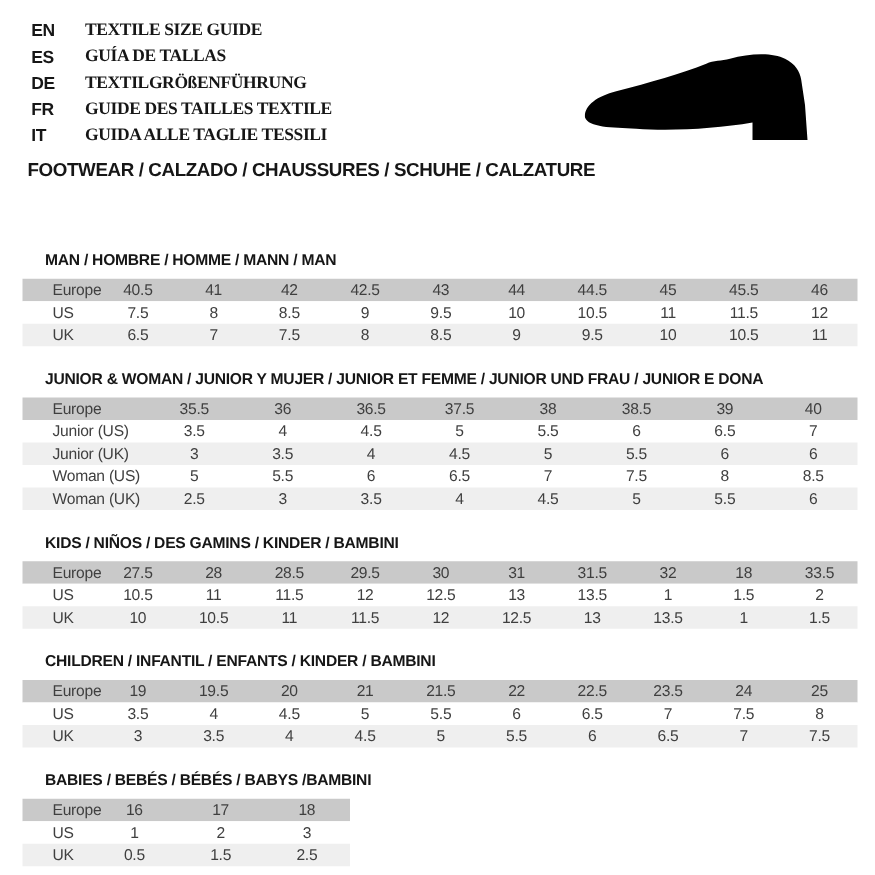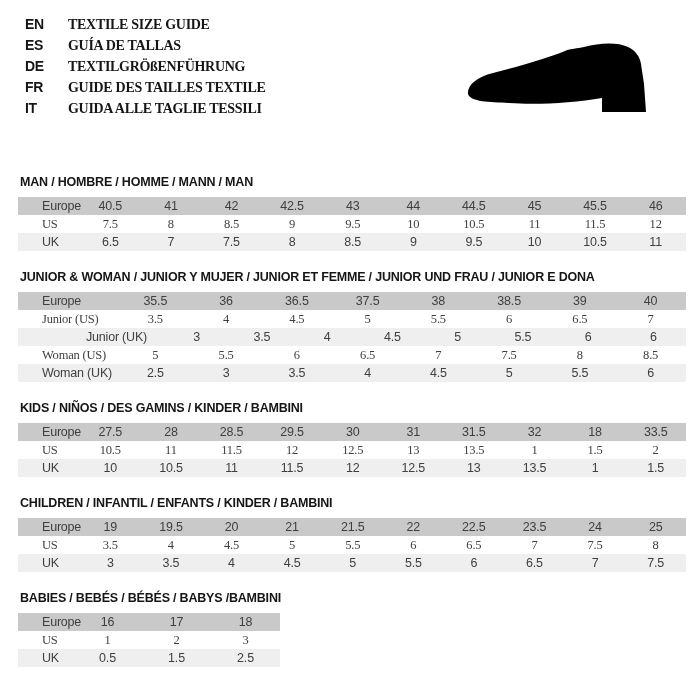--- a/index.html
+++ b/index.html
@@ -28,26 +28,26 @@
 
   .category{margin:9px 0 0 4px;font-size:15px;font-weight:bold;color:var(--heading-text);letter-spacing:-0.3px;}
 
   
   .shoe{position:absolute;top:42px;left:465px;width:198px;height:73px;}
   .shoe svg{display:block;width:100%;height:100%;}
 
   
   .table-section{margin-top:19px;}
   .table-section.first{margin-top:56px;}
-  .table-title{font-size:12.5px;font-weight:bold;color:var(--heading-text);letter-spacing:-0.2px;margin:0 0 8px 2px;}
+  .table-title{font-size:12.5px;font-weight:bold;color:var(--heading-text);letter-spacing:-0.2px;margin:0 0 8px 18px;}
   .size-table{display:block;}
   .t-row{display:flex;height:18px;line-height:18px;font-size:12.5px;color:var(--text);letter-spacing:-0.2px;}
   .row-head{background:var(--header-row-bg);}
   .row-zebra{background:var(--zebra-row-bg);}
-  .row-plain{background:var(--plain-row-bg);font-family:Liberation Serif, serif;}
+  .row-plain{background:var(--plain-row-bg);}
   .t-label{flex:0 0 auto;padding-left:24px;}
   .t-val{flex:1 1 0;text-align:center;}
 </style>
 </head>
 <body>
 
 <div class="page">
 
   <div class="langs">
       <div class="lang-row">
@@ -84,20 +84,21 @@
         L 179,42
         L 181,70
         L 137,70
         L 137,56
         C 108,61 72,63 44,61
         C 24,60 6,60 3,52
         Z"></path>
     </svg>
   </div>
 
+  <div class="category">FOOTWEAR / CALZADO / CHAUSSURES / SCHUHE / CALZATURE</div>
 
   <div id="tables">
       <div class="table-section first">
         <div class="table-title">MAN / HOMBRE / HOMME / MANN / MAN</div>
         <div class="size-table" style="width: 668px;">
           <div class="t-row row-head">
             <div class="t-cell t-label" style="width: 62px;">Europe</div>
             <div class="t-val">40.5</div>
             <div class="t-val">41</div>
             <div class="t-val">42</div>
@@ -156,21 +157,21 @@
             <div class="t-val">3.5</div>
             <div class="t-val">4</div>
             <div class="t-val">4.5</div>
             <div class="t-val">5</div>
             <div class="t-val">5.5</div>
             <div class="t-val">6</div>
             <div class="t-val">6.5</div>
             <div class="t-val">7</div>
           </div>
           <div class="t-row row-zebra">
-            <div class="t-cell t-label" style="width: 102px; margin-left: 44px;">Junior (UK)</div>
+            <div class="t-cell t-label" style="width: 102px;">Junior (UK)</div>
             <div class="t-val">3</div>
             <div class="t-val">3.5</div>
             <div class="t-val">4</div>
             <div class="t-val">4.5</div>
             <div class="t-val">5</div>
             <div class="t-val">5.5</div>
             <div class="t-val">6</div>
             <div class="t-val">6</div>
           </div>
           <div class="t-row row-plain">

